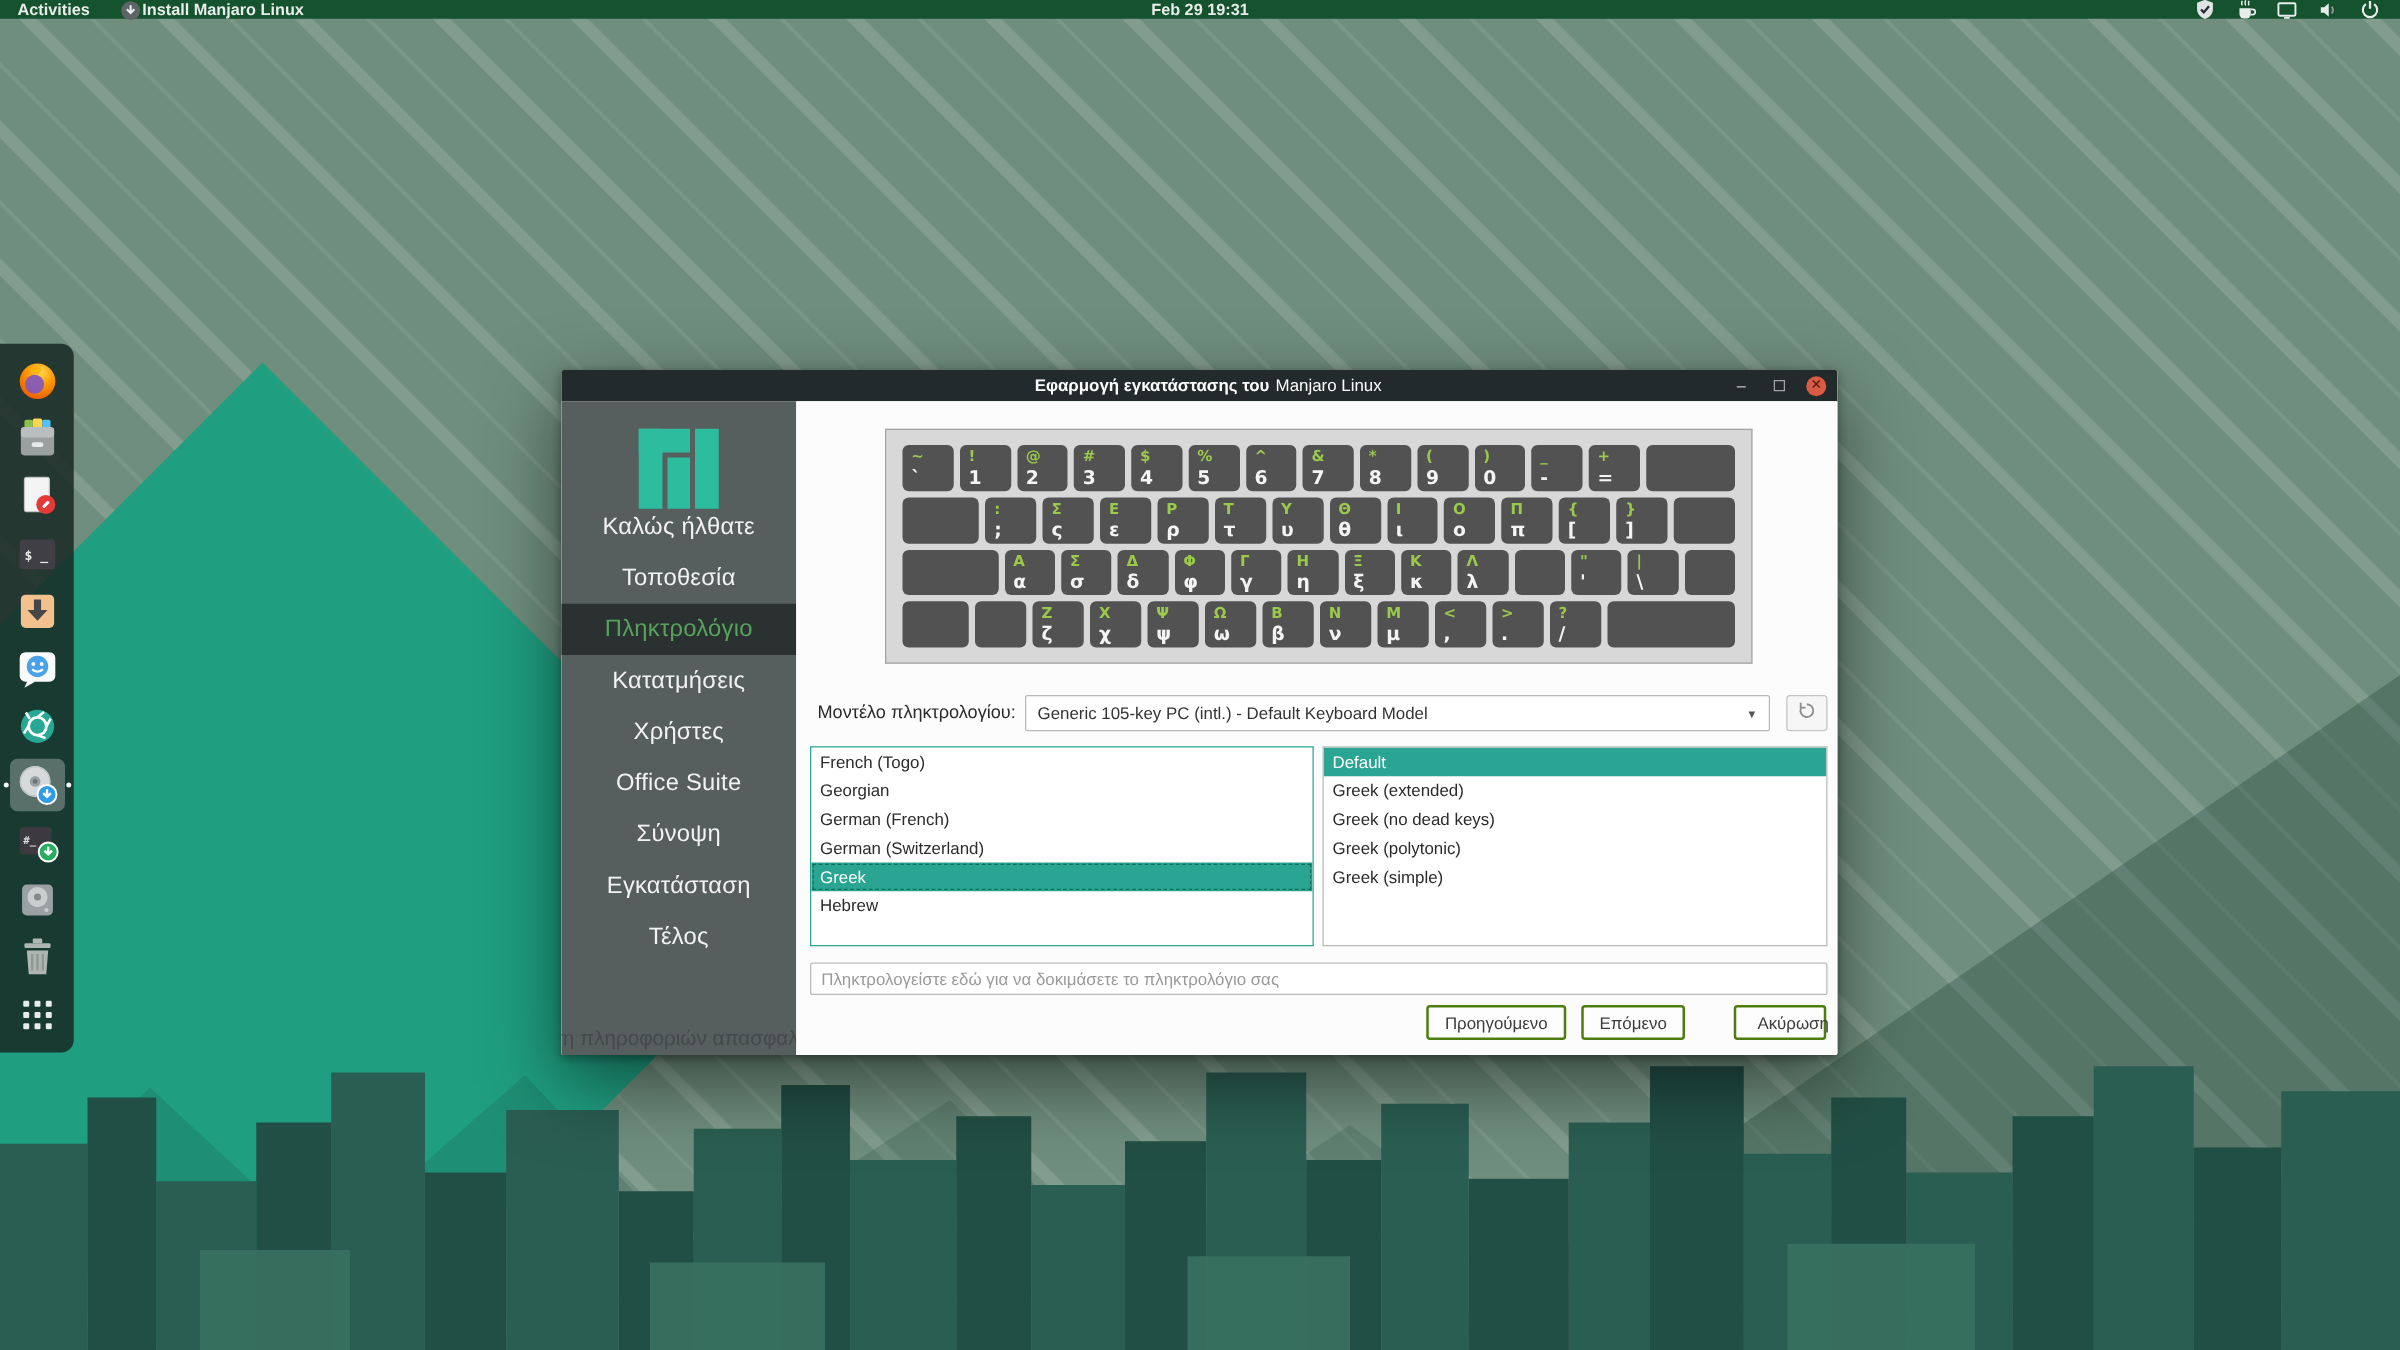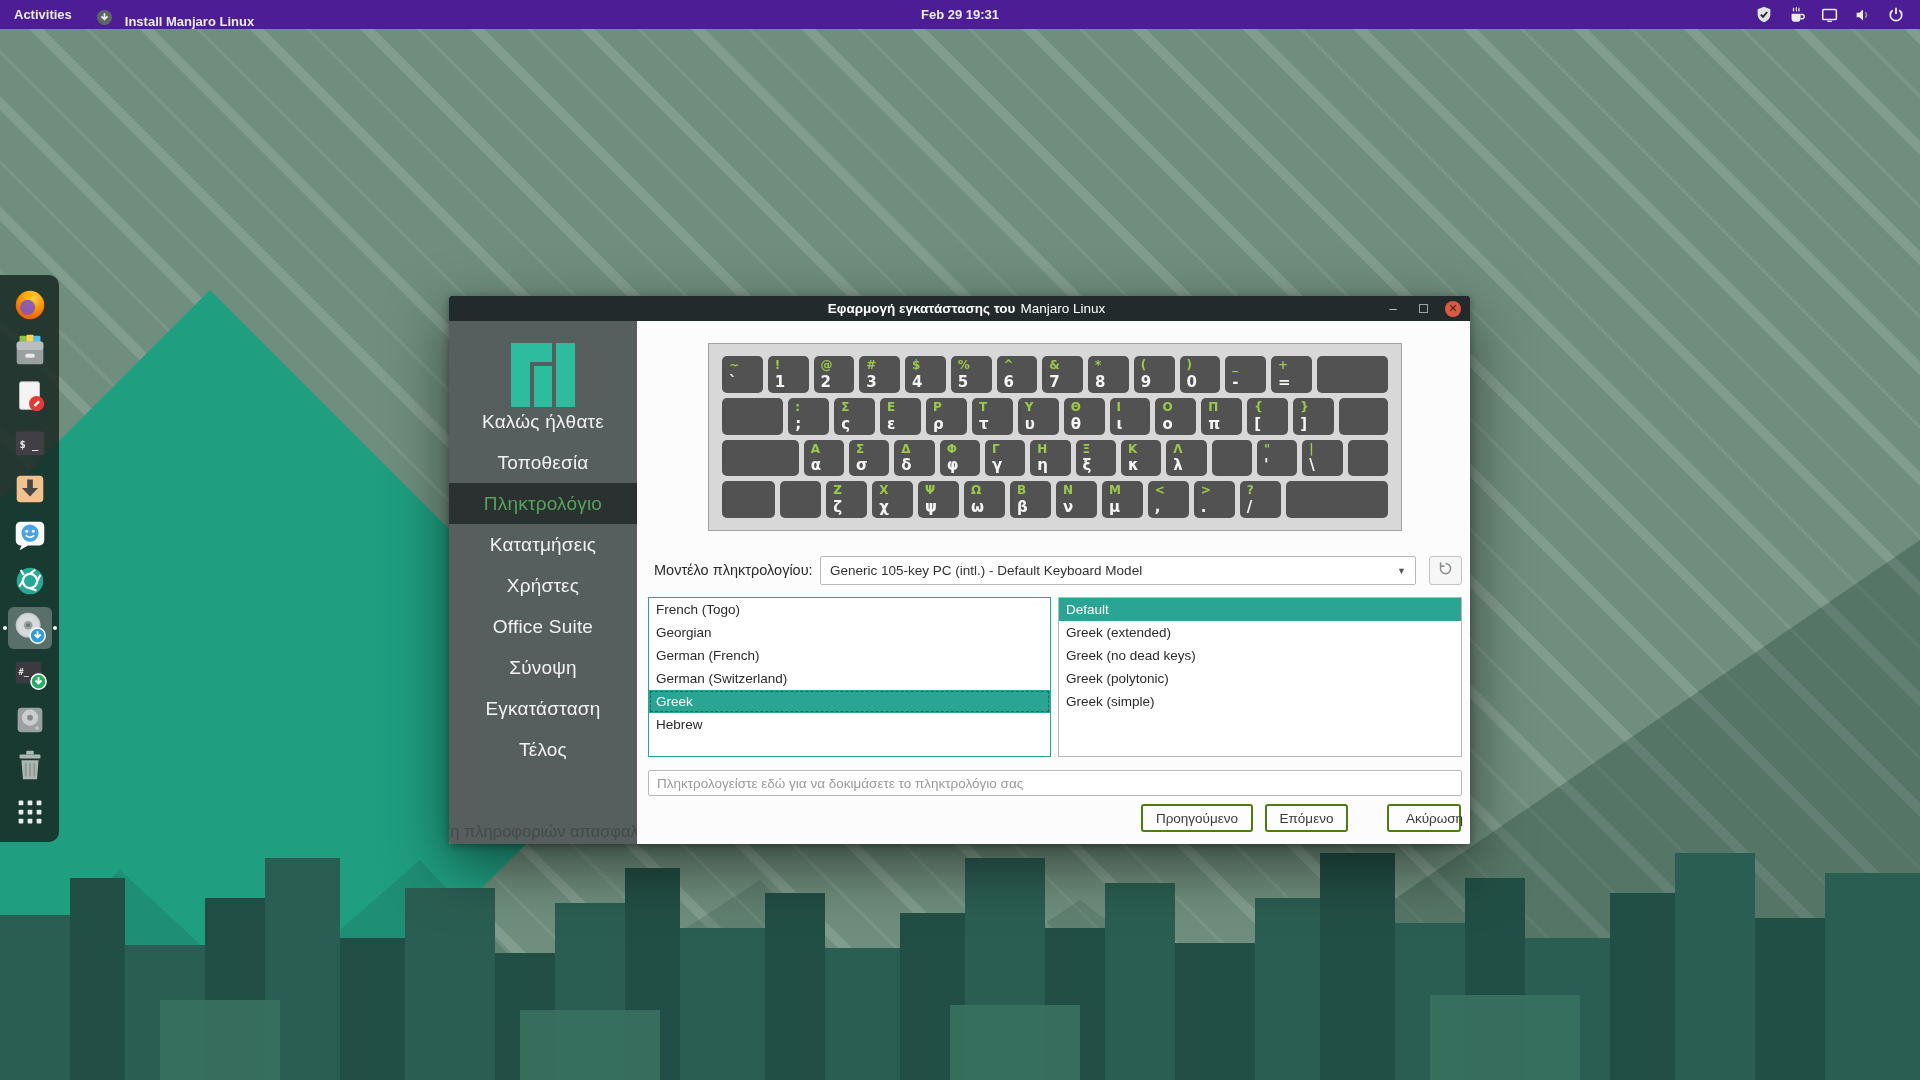--- a/index.html
+++ b/index.html
@@ -6,26 +6,26 @@
   body{
     width:1920px;height:1080px;position:relative;overflow:hidden;
     font-family:"Liberation Sans","DejaVu Sans",sans-serif;
     background:#6f8e7d;
   }
   [data-interactable]{box-sizing:border-box;}
   
   .wallpaper{position:absolute;inset:0;z-index:0;}
   
   .topbar{
-    position:absolute;top:0;left:0;width:1920px;height:29px;z-index:50;
-    background:#4c1d95;color:#e8eceb;display:flex;align-items:center;
+    position:absolute;top:0;left:0;width:1920px;height:15px;z-index:50;
+    background:#14532d;color:#e8eceb;display:flex;align-items:center;
     font-size:13px;font-weight:700;
   }
   .tb-activities{padding:0 14px;height:100%;display:flex;align-items:center;cursor:pointer;}
-  .tb-appmenu{display:flex;align-items:flex-end;gap:12px;padding:0 10px;height:100%;cursor:pointer;}
+  .tb-appmenu{display:flex;align-items:flex-start;gap:1px;padding:0 10px;height:100%;cursor:pointer;}
   .tb-appmenu svg{width:17px;height:17px;}
   .tb-clock{position:absolute;left:0;right:0;text-align:center;pointer-events:none;}
   .tb-tray{margin-left:auto;display:flex;align-items:center;gap:13px;padding-right:14px;}
   .tb-tray .tray-ico{width:20px;height:20px;display:inline-flex;}
   .tb-tray svg{width:20px;height:20px;}
   
   .dock{
     position:absolute;left:0;top:275px;width:59px;height:567px;z-index:40;
     background:rgba(24,40,34,.85);border-radius:0 10px 10px 0;
     display:flex;flex-direction:column;align-items:center;justify-content:space-between;

